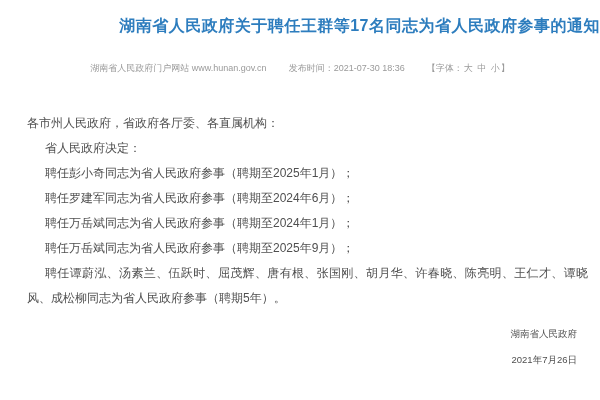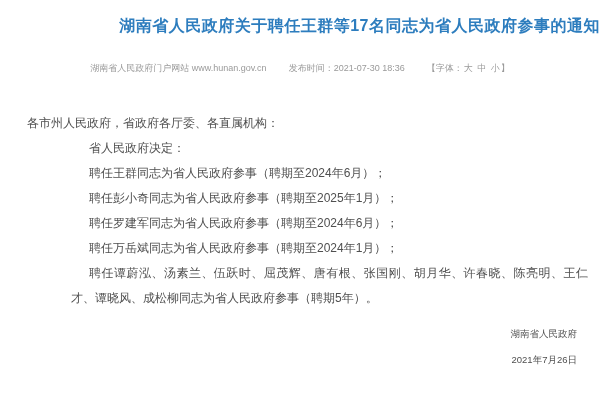--- a/index.html
+++ b/index.html
@@ -37,21 +37,20 @@
   }
   .doc-body {
     margin-top: 37px;
     padding: 0 12px 0 27px;
     font-size: 12px;
     line-height: 25px;
     color: #4f4f4f;
   }
   .doc-body p[data-name="notice-paragraph"] {
     text-indent: 1.5em;
-    margin-left: 44px;
   }
   .doc-body p.justified {
     text-align: justify;
   }
   .signature-block {
     margin-top: 10px;
     padding-right: 23px;
     text-align: right;
     font-size: 9.5px;
     line-height: 26px;
@@ -65,24 +64,24 @@
 
   <h1 class="doc-title" data-name="page-title">湖南省人民政府关于聘任王群等17名同志为省人民政府参事的通知</h1>
 
   <div class="meta-row" data-name="article-meta-bar">
     <span class="seg" data-name="portal-source">湖南省人民政府门户网站 www.hunan.gov.cn</span><span class="seg" data-name="publish-time-group"><span data-name="publish-time-label">发布时间：</span><span data-name="publish-time-value">2021-07-30 18:36</span></span><span class="seg" data-name="font-size-switcher"><span data-name="font-switcher-prefix">【字体：</span><span class="font-btn" data-name="font-size-large-button">大</span> <span class="font-btn" data-name="font-size-medium-button">中</span> <span class="font-btn" data-name="font-size-small-button">小</span><span data-name="font-switcher-suffix">】</span></span>
   </div>
 
   <div class="doc-body" data-name="notice-body">
     <p data-name="salutation-line">各市州人民政府，省政府各厅委、各直属机构：</p>
     <p data-name="notice-paragraph">省人民政府决定：</p>
-    <p data-name="notice-paragraph">聘任王群同志为省人民政府参事（聘期至2024年6月）；</p>
     <p data-name="notice-paragraph">聘任彭小奇同志为省人民政府参事（聘期至2025年1月）；</p>
     <p data-name="notice-paragraph">聘任罗建军同志为省人民政府参事（聘期至2024年6月）；</p>
     <p data-name="notice-paragraph">聘任万岳斌同志为省人民政府参事（聘期至2024年1月）；</p>
+    <p data-name="notice-paragraph">聘任万岳斌同志为省人民政府参事（聘期至2025年9月）；</p>
     <p data-name="notice-paragraph" class="justified">聘任谭蔚泓、汤素兰、伍跃时、屈茂辉、唐有根、张国刚、胡月华、许春晓、陈亮明、王仁才、谭晓风、成松柳同志为省人民政府参事（聘期5年）。</p>
   </div>
 
   <div class="signature-block" data-name="signature-block">
     <div data-name="issuer-name">湖南省人民政府</div>
     <div data-name="issue-date">2021年7月26日</div>
   </div>
 
 </div>
 

